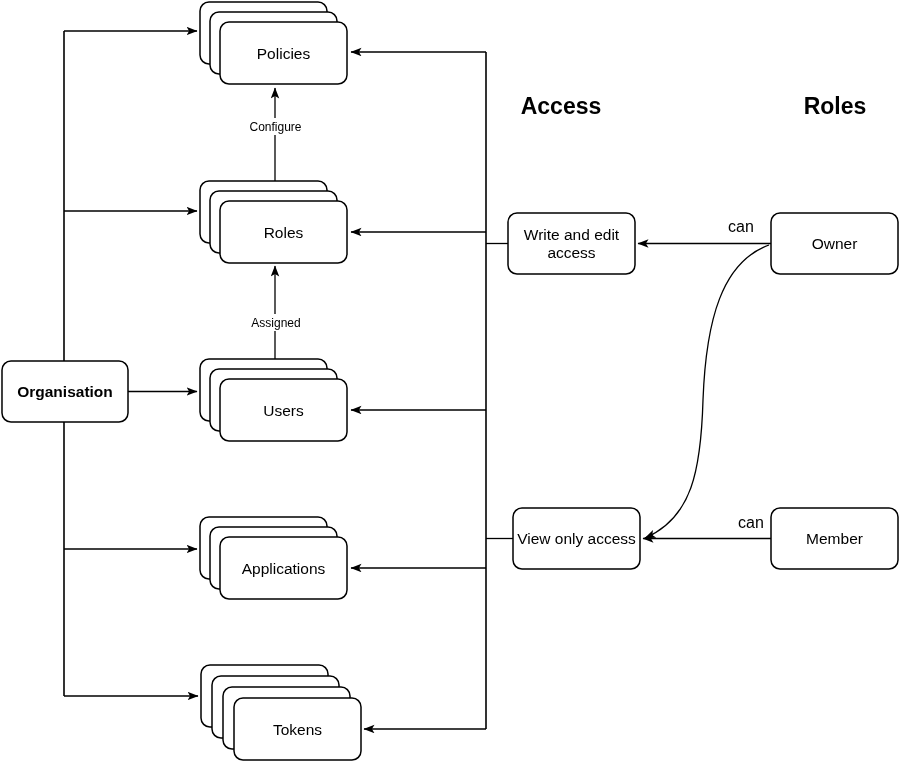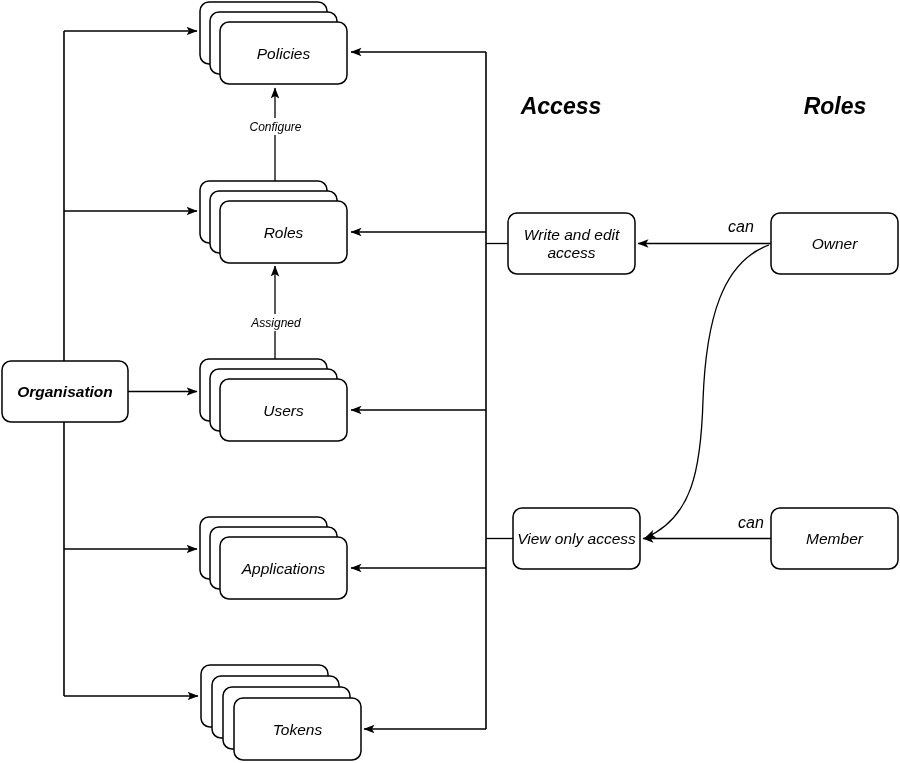--- a/index.html
+++ b/index.html
@@ -2,21 +2,21 @@
 <html style="--stroke: #000000; --fill: #ffffff; --bg: #ffffff; --text: #000000;"><head>
 <meta charset="utf-8">
 <style>
   :root{
     --stroke:#000000;
     --fill:#ffffff;
     --bg:#ffffff;
     --text:#000000;
   }
   html,body{margin:0;padding:0;background:var(--bg);}
-  .canvas-wrap{width:900px;height:763px;position:relative;background:var(--bg);overflow:hidden;font-style:italic;}
+  .canvas-wrap{width:900px;height:763px;position:relative;background:var(--bg);overflow:hidden;}
   svg{display:block;}
   .node-box{fill:var(--fill);stroke:var(--stroke);stroke-width:1.5px;}
   .edge{fill:none;stroke:var(--stroke);stroke-width:1.3px;}
   .edge-thick{fill:none;stroke:var(--stroke);stroke-width:1.6px;}
   .arrowhead{fill:var(--stroke);}
   .node-label{
     font-family:"Liberation Sans", sans-serif;
     font-size:15.5px;fill:var(--text);
     text-anchor:middle;
   }

